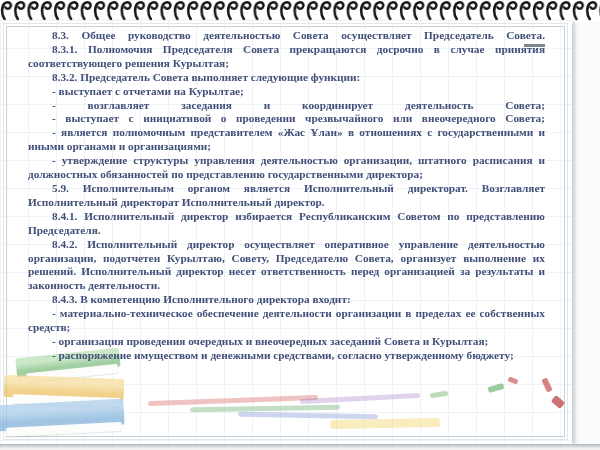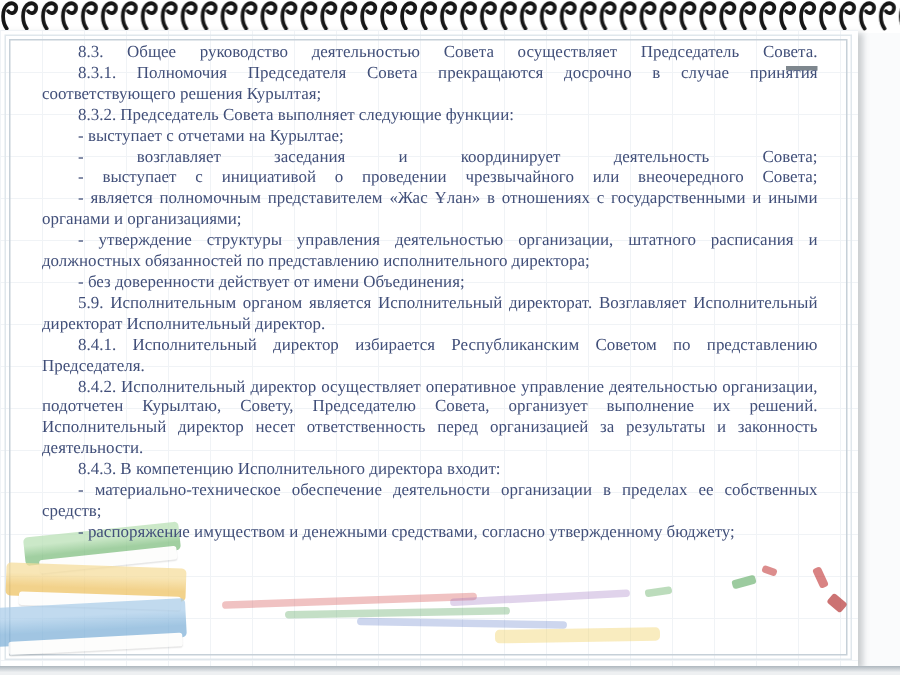--- a/index.html
+++ b/index.html
@@ -31,21 +31,21 @@
   }
   .corner-dash{position:absolute;left:524px;top:24px;width:21px;height:3px;background:#7e878e;}
 
   
   .textblock{
     position:absolute;left:28px;right:27px;top:9px;z-index:2;
     color:#414f79;
     font-size:11.3px;line-height:13.9px;
     text-align:justify;
   }
-  .textblock p{margin:0;text-indent:24px;}
+  .textblock p{margin:0;text-indent:24px;font-weight:bold;}
   .textblock p.jlast{text-align-last:justify;}
 
   
   .books{position:absolute;left:0;top:0;width:100%;height:100%;z-index:1;pointer-events:none;}
   .book{position:absolute;opacity:.72;border-radius:3px;}
   .book::after{ 
     content:"";position:absolute;left:9px;right:3px;bottom:-6px;height:9px;
     background:#fdfdfc;border-radius:2px;box-shadow:0 1px 1px rgba(0,0,0,.15);
   }
   .book-green{left:16px;top:333px;width:104px;height:19px;transform:rotate(-6deg);
@@ -107,26 +107,26 @@
   </div>
 
   <div class="textblock">
     <p class="jlast">8.3. Общее руководство деятельностью Совета осуществляет Председатель Совета.</p>
     <p>8.3.1. Полномочия Председателя Совета прекращаются досрочно в случае принятия соответствующего решения Курылтая;</p>
     <p>8.3.2. Председатель Совета выполняет следующие функции:</p>
     <p>- выступает с отчетами на Курылтае;</p>
     <p class="jlast">- возглавляет заседания и координирует деятельность Совета;</p>
     <p class="jlast">- выступает с инициативой о проведении чрезвычайного или внеочередного Совета;</p>
     <p>- является полномочным представителем «Жас Ұлан» в отношениях с государственными и иными органами и организациями;</p>
-    <p>- утверждение структуры управления деятельностью организации, штатного расписания и должностных обязанностей по представлению исполнительного директора;</p>
-    <p>- без доверенности действует от имени Объединения;</p>
+    <p>- утверждение структуры управления деятельностью организации, штатного расписания и должностных обязанностей по представлению государственными директора;</p>
     <p>5.9. Исполнительным органом является Исполнительный директорат. Возглавляет Исполнительный директорат Исполнительный директор.</p>
     <p>8.4.1. Исполнительный директор избирается Республиканским Советом по представлению Председателя.</p>
     <p>8.4.2. Исполнительный директор осуществляет оперативное управление деятельностью организации, подотчетен Курылтаю, Совету, Председателю Совета, организует выполнение их решений. Исполнительный директор несет ответственность перед организацией за результаты и законность деятельности.</p>
     <p>8.4.3. В компетенцию Исполнительного директора входит:</p>
     <p>- материально-техническое обеспечение деятельности организации в пределах ее собственных средств;</p>
+    <p>- организация проведения очередных и внеочередных заседаний Совета и Курылтая;</p>
     <p>- распоряжение имуществом и денежными средствами, согласно утвержденному бюджету;</p>
   </div>
 
   <div class="corner-dash"></div>
 </div>
 
 <div class="bottom-strip"></div>
 
 </body></html>

